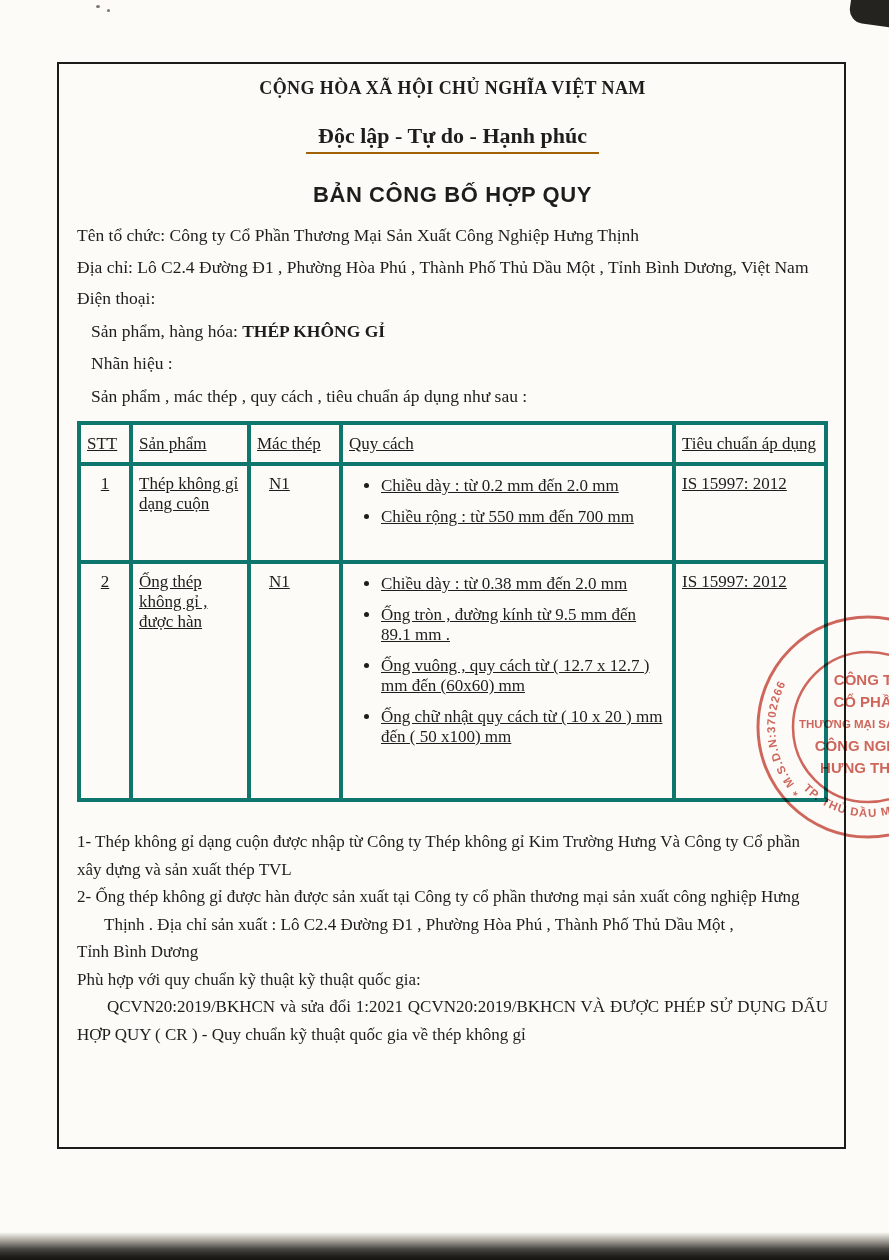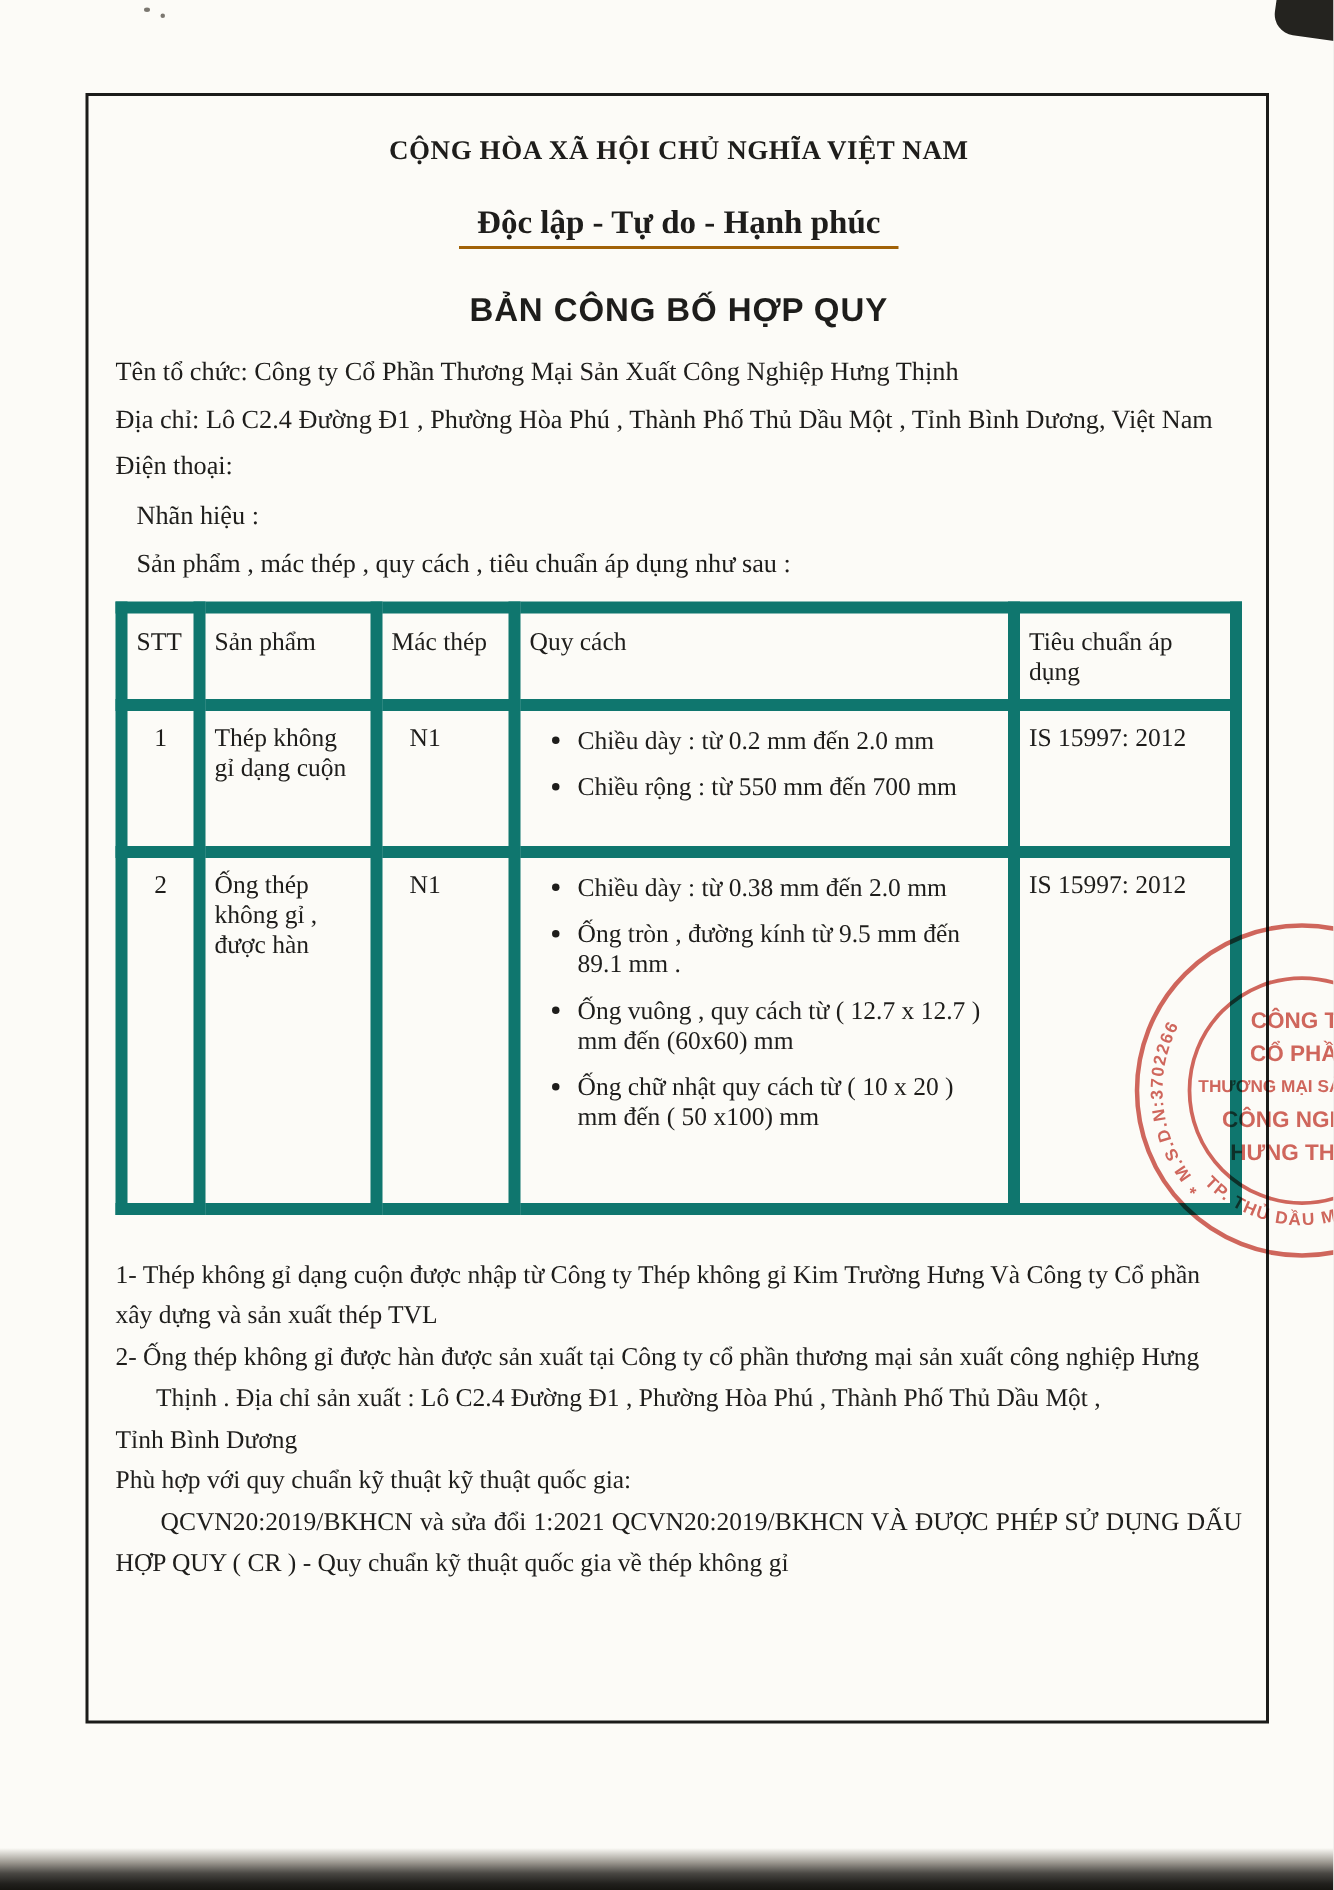--- a/index.html
+++ b/index.html
@@ -14,21 +14,21 @@
     color: #1e1d1b;
   }
   .frame {
     position: absolute;
     left: 57px; top: 62px;
     width: 789px; height: 1087px;
     border: 2px solid #1b1b19;
     padding: 14px 16px 0 18px;
   }
   .center { text-align: center; }
-  .nat-line1 { font-size: 18px; font-weight: bold; letter-spacing: .4px; margin-top: 12px; }
+  .nat-line1 { font-size: 18px; font-weight: bold; letter-spacing: .4px; }
   .nat-line2 {
     display: inline-block;
     font-size: 22px; font-weight: bold;
     border-bottom: 2px solid #a16207;
     padding: 1px 12px 3px 12px;
     margin-top: 5px;
   }
   .doc-title {
     margin-top: 28px;
     font-family: "Liberation Sans", sans-serif;
@@ -39,25 +39,26 @@
   .info p { margin: 0; }
   .info .sub { margin-left: 14px; margin-top: 1px; }
   .product-value { font-weight: bold; }
   table.spec-table {
     width: 100%;
     margin-top: 9px;
     border-collapse: collapse;
     font-size: 17px;
   }
   .spec-table th, .spec-table td {
-    border: 8px solid #0f766e;
+    border: 4px solid #0f766e;
     padding: 8px 6px;
     vertical-align: top;
     text-align: left;
     font-weight: normal;
+    text-decoration: underline;
   }
   .spec-table thead th { height: 40px; padding-top: 9px; }
   .col-stt { text-align: center; }
   td.cell-stt { text-align: center; }
   tr.row-1 > td { height: 98px; }
   tr.row-2 > td { height: 238px; }
   td.cell-mac { padding-left: 18px; border-radius: 21px; }
   .spec-table ul { margin: 0; padding-left: 32px; }
   .spec-table li { margin: 2px 0 11px 0; }
   .spec-table li:last-child { margin-bottom: 0; }
@@ -115,20 +116,21 @@
       <div class="nat-line1">CỘNG HÒA XÃ HỘI CHỦ NGHĨA VIỆT NAM</div><br>
       <div class="nat-line2">Độc lập - Tự do - Hạnh phúc</div>
     </div>
 
     <div class="center doc-title">BẢN CÔNG BỐ HỢP QUY</div>
 
     <div class="info">
       <p>Tên tổ chức: Công ty Cổ Phần Thương Mại Sản Xuất Công Nghiệp Hưng Thịnh</p>
       <p>Địa chỉ: Lô C2.4 Đường Đ1 , Phường Hòa Phú , Thành Phố Thủ Dầu Một , Tỉnh Bình Dương, Việt Nam</p>
       <p>Điện thoại:</p>
+      <p class="sub"><span>Sản phẩm, hàng hóa:</span> <span class="product-value">THÉP KHÔNG GỈ</span></p>
       <p class="sub">Nhãn hiệu :</p>
       <p class="sub">Sản phẩm , mác thép , quy cách , tiêu chuẩn áp dụng như sau :</p>
     </div>
 
     <table class="spec-table">
       <colgroup>
         <col style="width:52px">
         <col style="width:118px">
         <col style="width:92px">
         <col style="width:333px">

